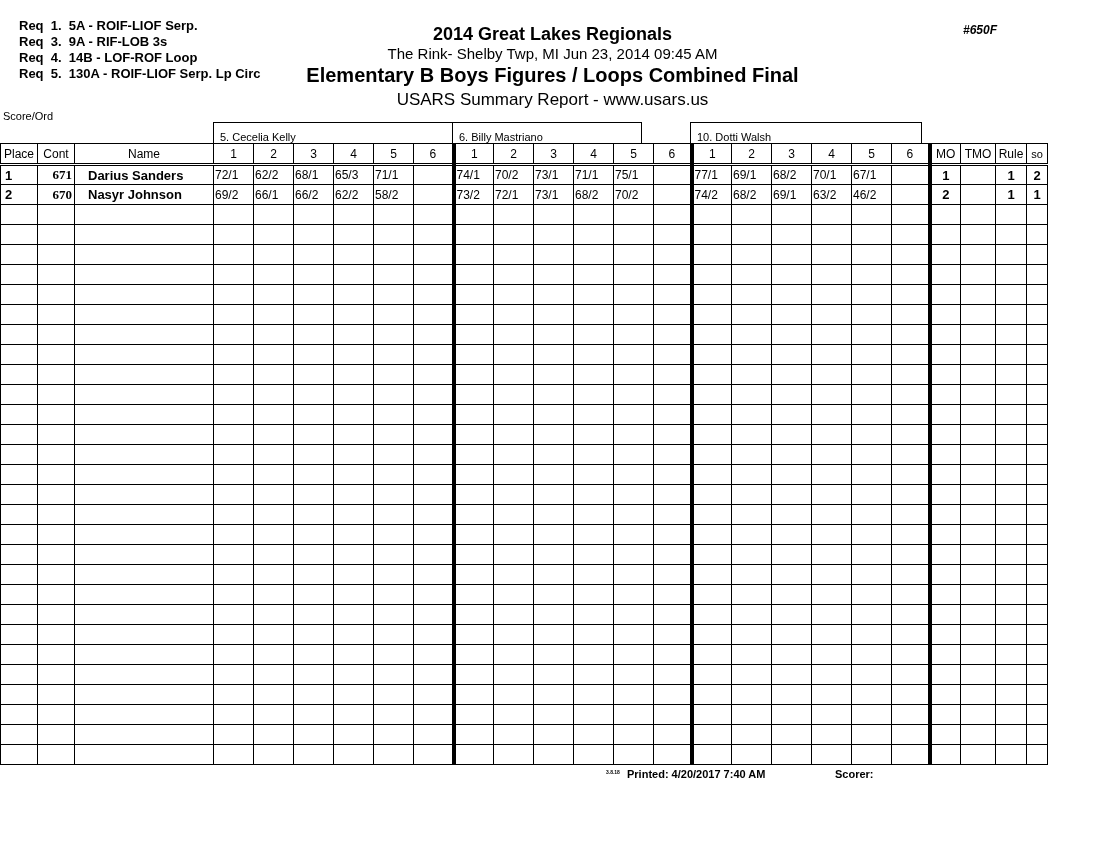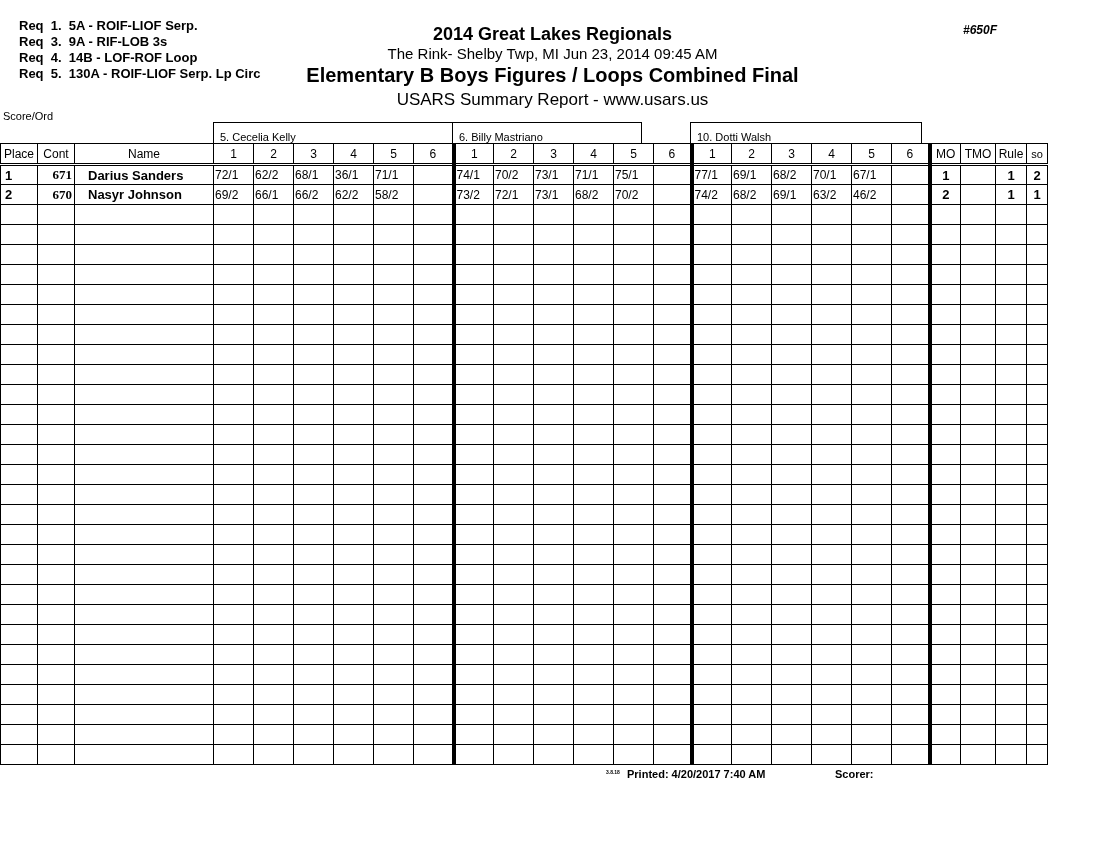--- a/index.html
+++ b/index.html
@@ -116,21 +116,21 @@
     </tr>
   </thead>
   <tbody id="tbody">
     <tr>
       <td class="b place">1</td>
       <td class="b cont">671</td>
       <td class="b name">Darius Sanders</td>
       <td class="score">72/1</td>
       <td class="score">62/2</td>
       <td class="score">68/1</td>
-      <td class="score">36/1</td>
+      <td class="score">65/3</td>
       <td class="score">71/1</td>
       <td class="score"></td>
       <td class="score thick-l">74/1</td>
       <td class="score">70/2</td>
       <td class="score">73/1</td>
       <td class="score">71/1</td>
       <td class="score">75/1</td>
       <td class="score"></td>
       <td class="score thick-l">77/1</td>
       <td class="score">69/1</td>

